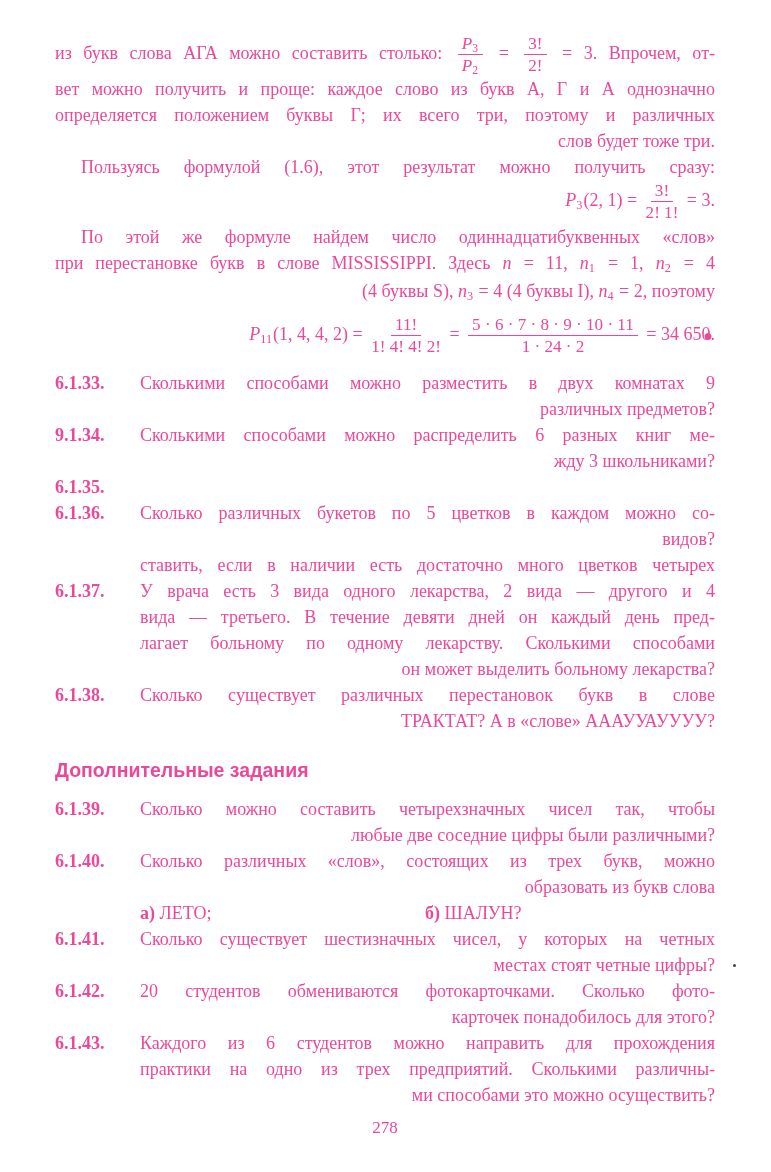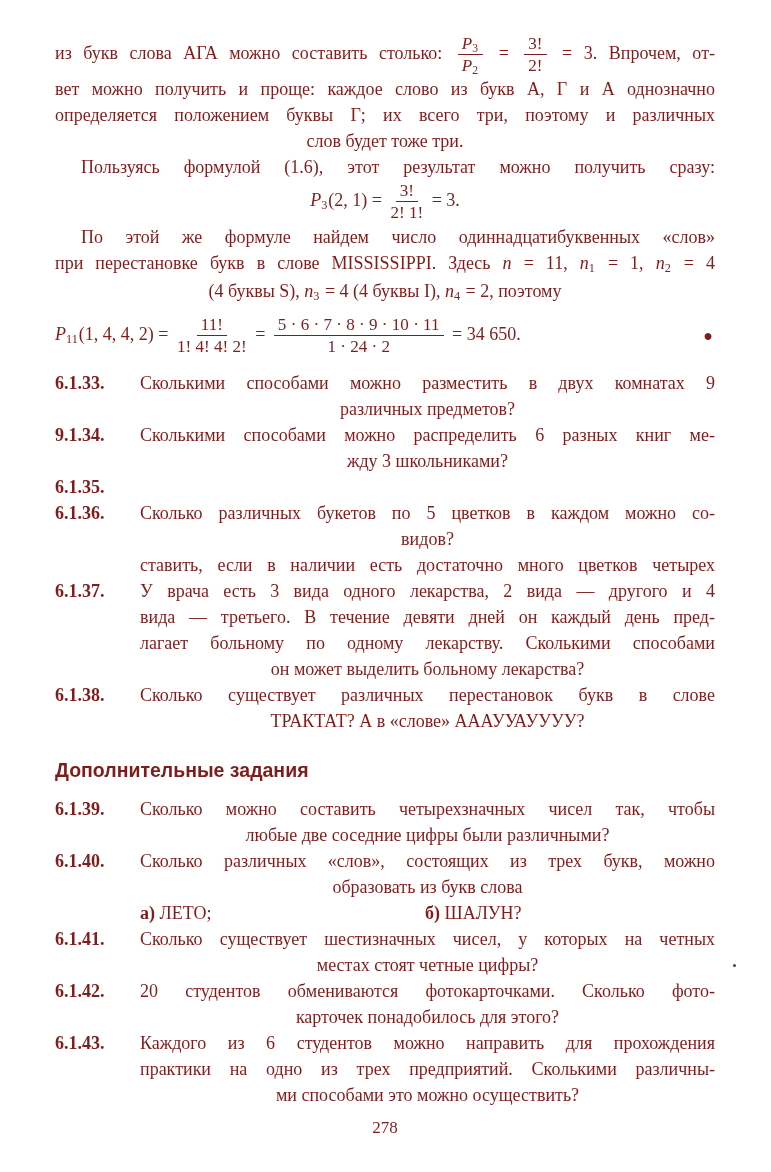--- a/index.html
+++ b/index.html
@@ -8,34 +8,34 @@
     width:771px;height:1172px;
     margin:0 auto;
     box-sizing:border-box;
     padding:33px 56px 0 55px;
     overflow:hidden;
     font-family:"Liberation Serif","DejaVu Serif",serif;
     font-size:18px;
     line-height:26px;
   }
   .para{margin:0;}
-  .ln{text-align:center;}
+  .ln{text-align:right;}
   .ln.j{text-align:justify;text-align-last:justify;}
   .ln.ind{text-indent:26px;}
   .var{font-style:italic;}
   .sub{font-size:0.68em;position:relative;top:0.28em;padding:0 1px 0 0;}
   .frac{
     display:inline-flex;flex-direction:column;align-items:center;
     vertical-align:middle;margin:1px 4px;line-height:1.12;font-size:0.95em;
   }
   .frac .num{padding:0 4px 1px;border-bottom:1.4px solid currentColor;white-space:nowrap;}
   .frac .den{padding-top:1px;white-space:nowrap;}
   .eqrow{
     position:relative;height:52px;margin:4px 0 8px;
-    display:flex;align-items:center;justify-content:flex-start;
+    display:flex;align-items:center;justify-content:flex-end;
   }
   .eqrow .marker{
     position:absolute;right:2px;top:50%;transform:translateY(-50%);
     font-size:16px;line-height:1;
   }
   .prob{display:flex;align-items:flex-start;}
   .pnum{flex:none;width:85px;font-weight:bold;}
   .ptext{flex:1;min-width:0;}
   .opts{display:flex;}
   .opt{flex:none;}
@@ -45,21 +45,21 @@
     font-family:"Liberation Sans","DejaVu Sans",sans-serif;
     font-weight:bold;font-size:19.5px;line-height:24px;
     margin:24px 0 14px;
   }
   .pagenum{text-align:center;margin-top:7px;font-size:17px;}
   .speck{position:absolute;width:3px;height:3px;border-radius:50%;background:#444;}
 </style>
 </head>
 <body>
 
-<div class="page" style="background: rgb(255, 255, 255); color: #7f1d1d;">
+<div class="page" style="background: rgb(255, 255, 255); color: #ec4899;">
   <div class="para" id="para1">
       <div class="ln j"><span>из букв слова АГА можно составить столько: </span><span class="frac">
           <span class="num"><span class="var">P</span><span class="sub">3</span></span>
           <span class="den"><span class="var">P</span><span class="sub">2</span></span>
         </span><span> = </span><span class="frac">
           <span class="num"><span>3!</span></span>
           <span class="den"><span>2!</span></span>
         </span><span> = 3. Впрочем, от-</span></div>
       <div class="ln j"><span>вет можно получить и проще: каждое слово из букв А, Г и А однозначно</span></div>
       <div class="ln j"><span>определяется положением буквы Г; их всего три, поэтому и различных</span></div>

